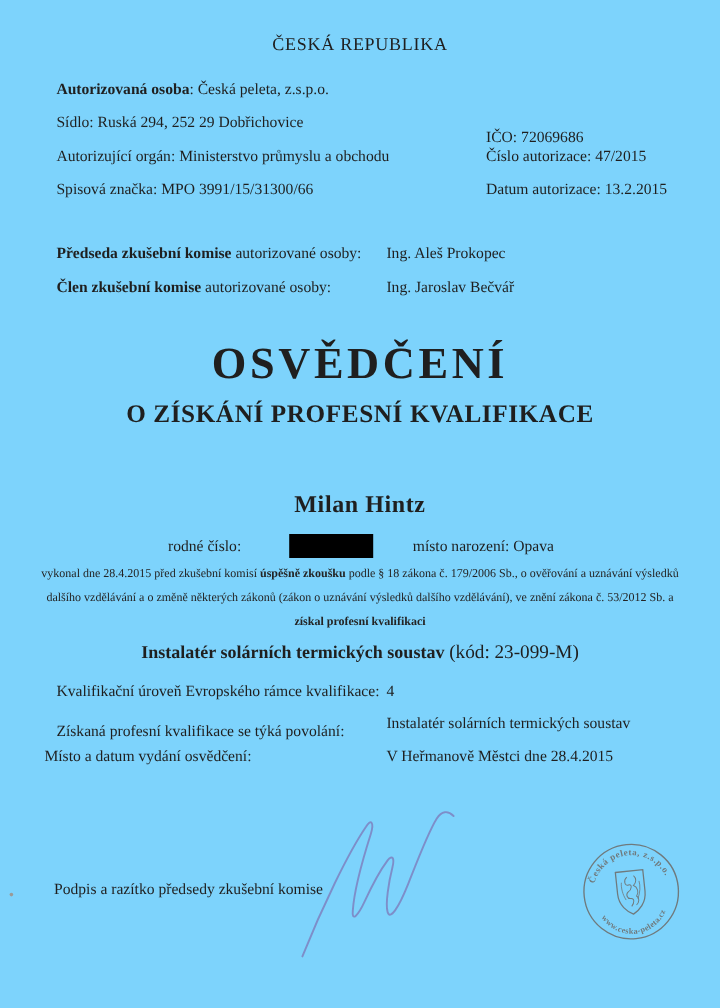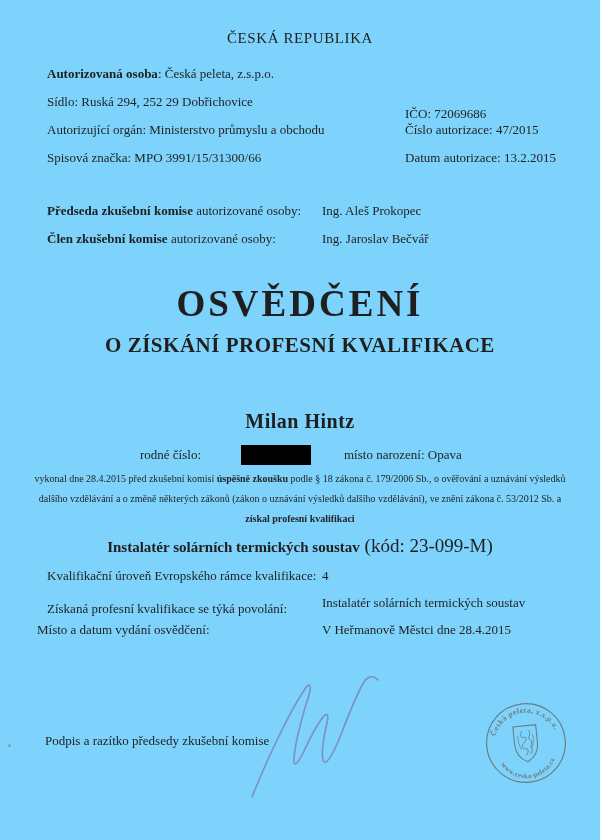--- a/index.html
+++ b/index.html
@@ -21,21 +21,21 @@
   .b { font-weight: bold; }
   .country-title { top: 30px; font-size: 15px; letter-spacing: 0.6px; }
   .main-title { top: 282px; font-size: 37px; font-weight: bold; letter-spacing: 3px; }
   .sub-title { top: 333px; font-size: 21px; font-weight: bold; letter-spacing: 0.5px; }
   .holder-name { top: 410px; font-size: 20px; font-weight: bold; letter-spacing: 0.5px; }
   .statement {
     position: absolute; left: 30px; top: 469px; width: 540px;
     font-size: 10px; line-height: 20px; text-align: center; color: #242424;
   }
   .qual-title { top: 535px; font-size: 15px; }
-  .qual-title .code { font-weight: normal; font-size: 19px; }
+  .qual-title .code { font-weight: normal; font-size: 16px; }
   .redaction { position: absolute; left: 241px; top: 445px; width: 70px; height: 20px; background: #000; }
   .label-right { text-align: left; }
   .stamp-svg { position: absolute; left: 485px; top: 702px; width: 82px; height: 82px; transform: rotate(-6deg); opacity: 0.88; }
   .sig-svg { position: absolute; left: 248px; top: 663px; width: 135px; height: 140px; }
   .speck { position: absolute; left: 8px; top: 744px; width: 3px; height: 3px; background: #9a9a97; border-radius: 50%; }
 </style>
 </head>
 <body>
 
 <div id="certificate">

